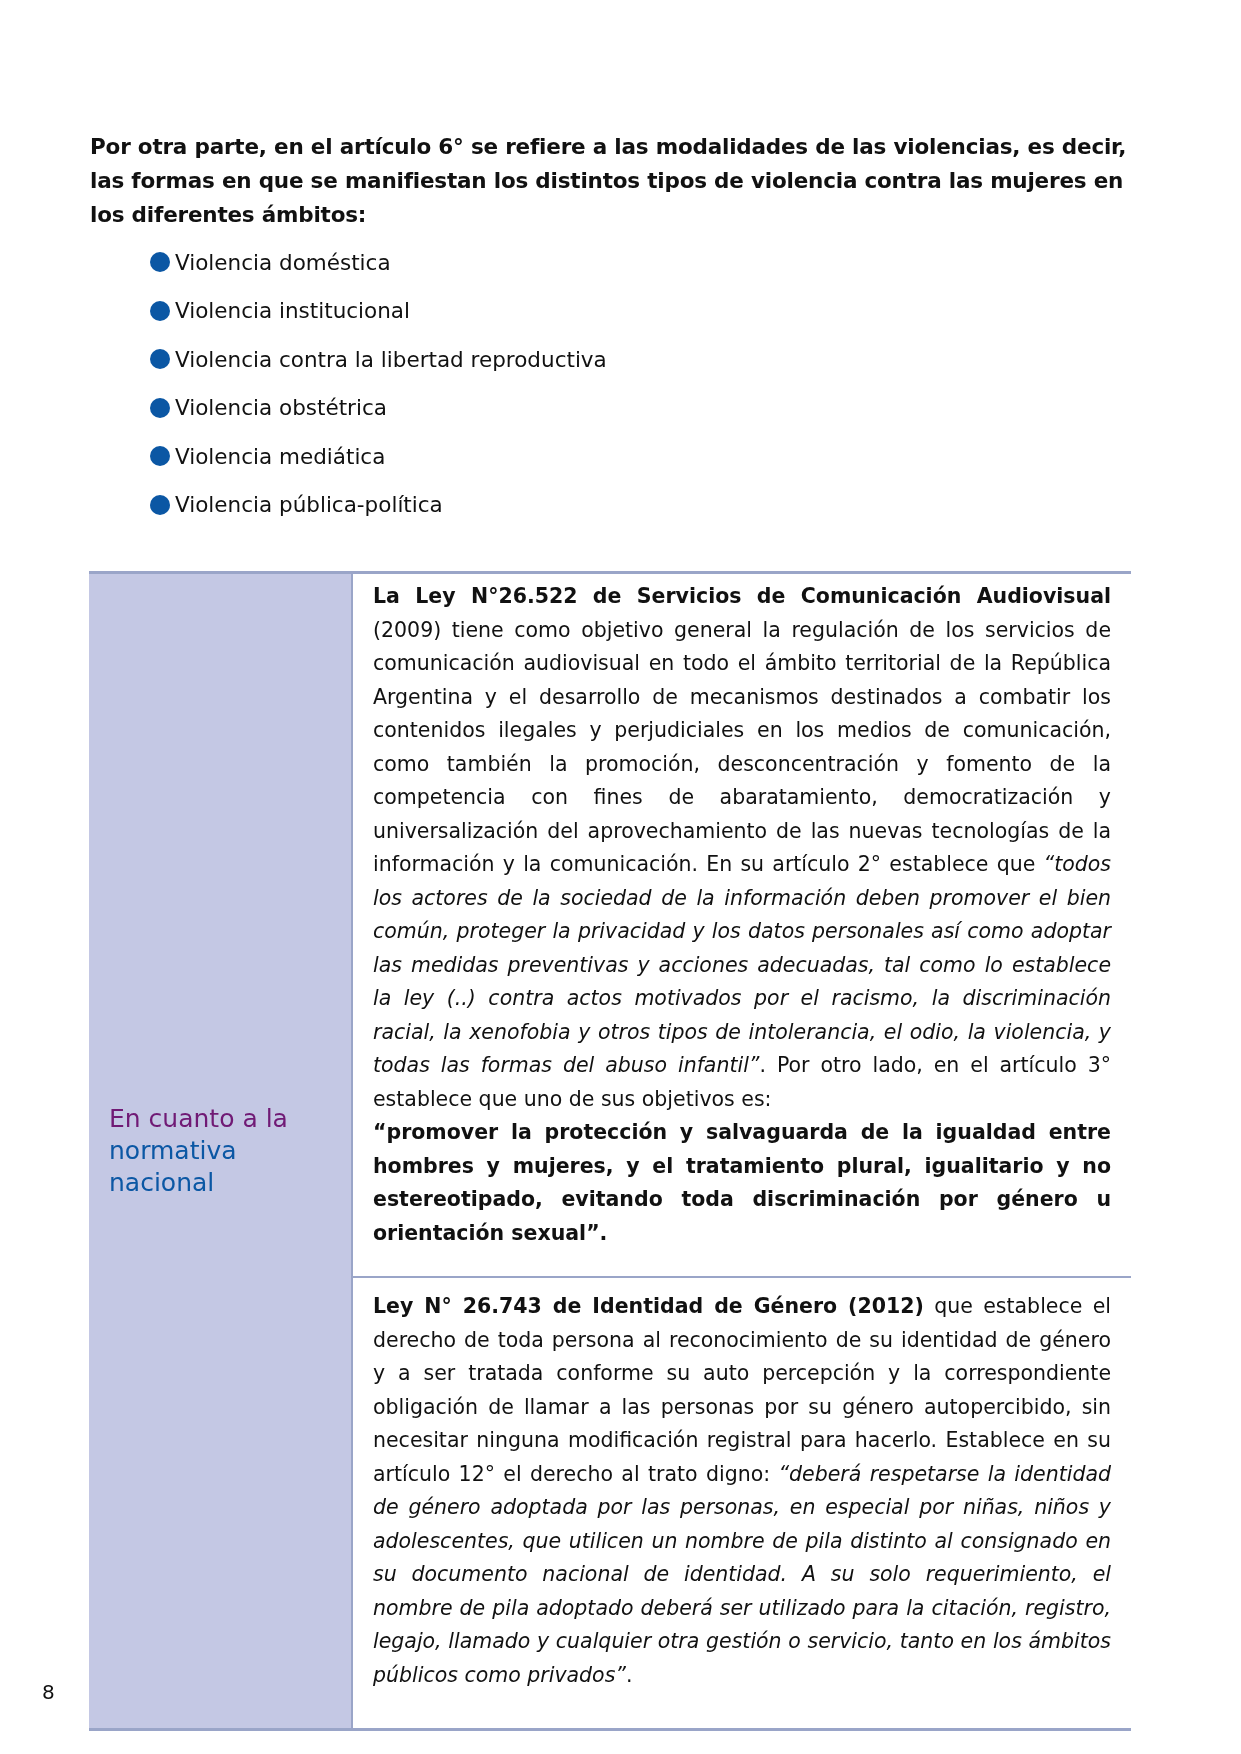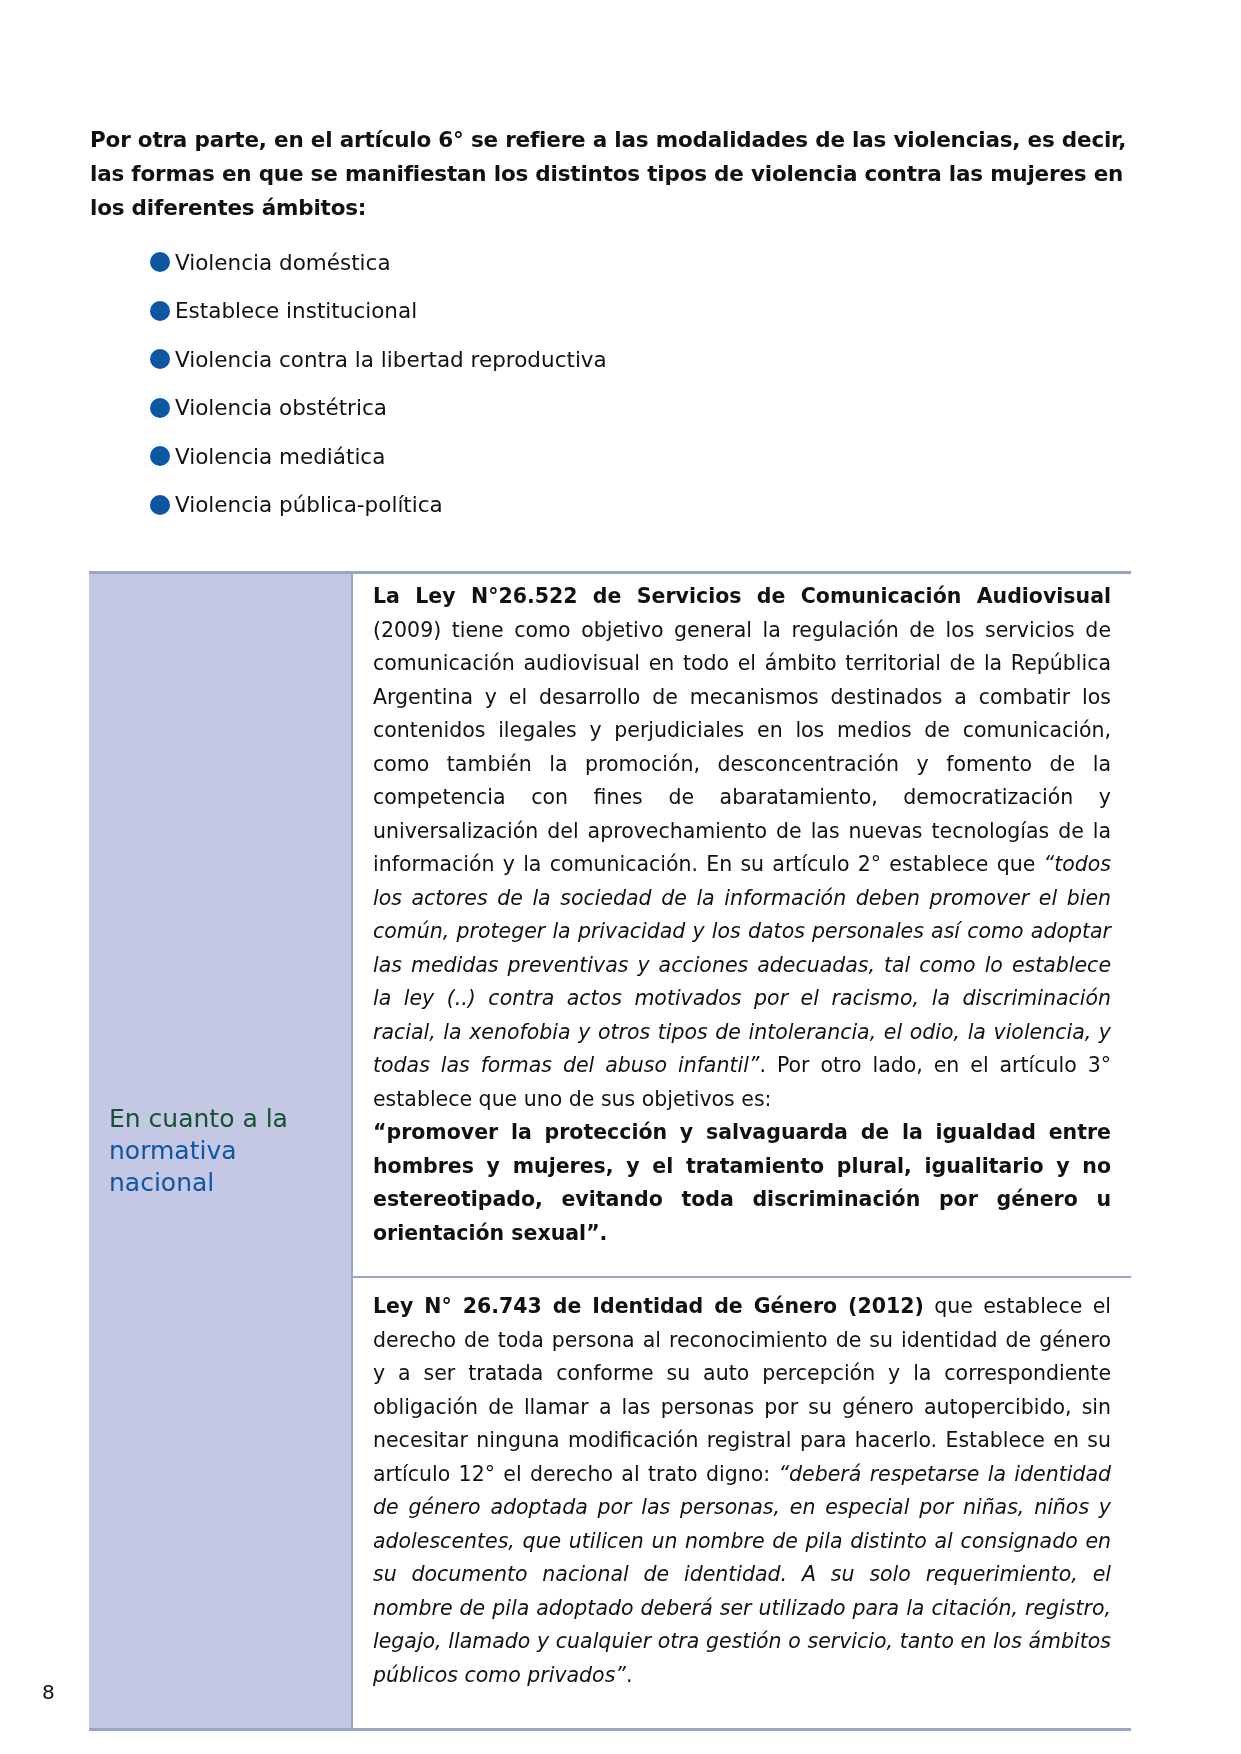--- a/index.html
+++ b/index.html
@@ -1,30 +1,30 @@
 <!DOCTYPE html>
 <html><head>
 <meta charset="utf-8">
 <style>
   html, body { margin: 0; padding: 0; background: #ffffff; }
   body { width: 1241px; height: 1754px; position: relative; overflow: hidden;
          font-family: "DejaVu Sans", sans-serif; color: #111111; }
-  .intro { position: absolute; left: 90px; top: 101px; width: 1040px;
+  .intro { position: absolute; left: 90px; top: 108px; width: 1040px;
            font-weight: bold; font-size: 21.5px; line-height: 34px; letter-spacing: -0.2px; }
   .list { position: absolute; left: 142px; top: 230px; margin: 8px; padding: 0; list-style: none; }
   .list li { display: flex; align-items: center; height: 48.5px; font-size: 21.5px; }
   .bullet { width: 20px; height: 20px; border-radius: 50%; background: #0b57a4;
             display: inline-block; margin-right: 5px; flex: 0 0 auto; }
   table.norm { position: absolute; left: 89px; top: 571px; width: 1042px;
                border-collapse: collapse; }
   table.norm td { vertical-align: top; }
   td.label-cell { width: 232px; background: #c4c8e4; border-top: 3px solid #9aa5c8;
                   border-bottom: 3px solid #9aa5c8; border-right: 2px solid #9aa5c8;
                   vertical-align: middle !important; padding: 0 10px 0 20px; }
-  .label-plain { font-size: 25px; line-height: 32px; color: #14532d; }
+  .label-plain { font-size: 25px; line-height: 32px; color: #701a75; }
   .label-strong { font-size: 25px; line-height: 32px; color: #0b57a4; font-weight: normal; }
   td.text-cell { padding: 6px 20px 26px 20px; font-size: 20.5px; line-height: 33.5px;
                  text-align: justify; border-top: 3px solid #9aa5c8; }
   td.text-cell.second { border-top: 2px solid #9aa5c8; border-bottom: 3px solid #9aa5c8;
                         padding-top: 12px; padding-bottom: 36px; }
   .b { font-weight: bold; }
   .i { font-style: italic; }
   .page-num { position: absolute; left: 42px; top: 1680px; font-size: 20px; color: #111; }
 </style>
 </head>
@@ -32,21 +32,21 @@
 
 <p class="intro">Por otra parte, en el artículo 6° se refiere a las modalidades de las violencias, es decir, las formas en que se manifiestan los distintos tipos de violencia contra las mujeres en los diferentes ámbitos:</p>
 
 <ul class="list">
   <li>
       <span class="bullet"></span>
       <span>Violencia doméstica</span>
     </li>
   <li>
       <span class="bullet"></span>
-      <span>Establece institucional</span>
+      <span>Violencia institucional</span>
     </li>
   <li>
       <span class="bullet"></span>
       <span>Violencia contra la libertad reproductiva</span>
     </li>
   <li>
       <span class="bullet"></span>
       <span>Violencia obstétrica</span>
     </li>
   <li>

